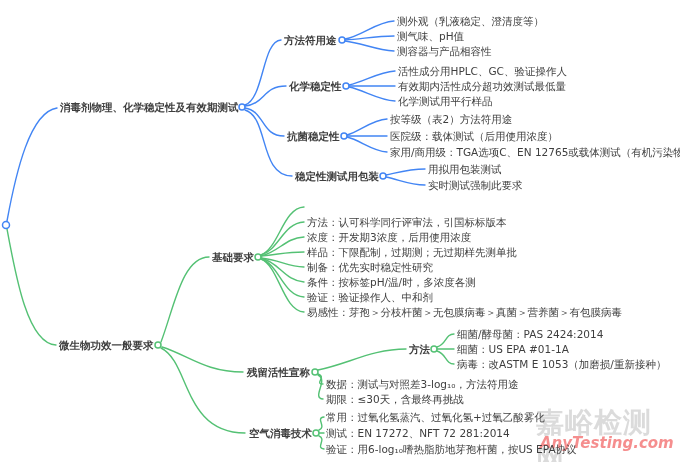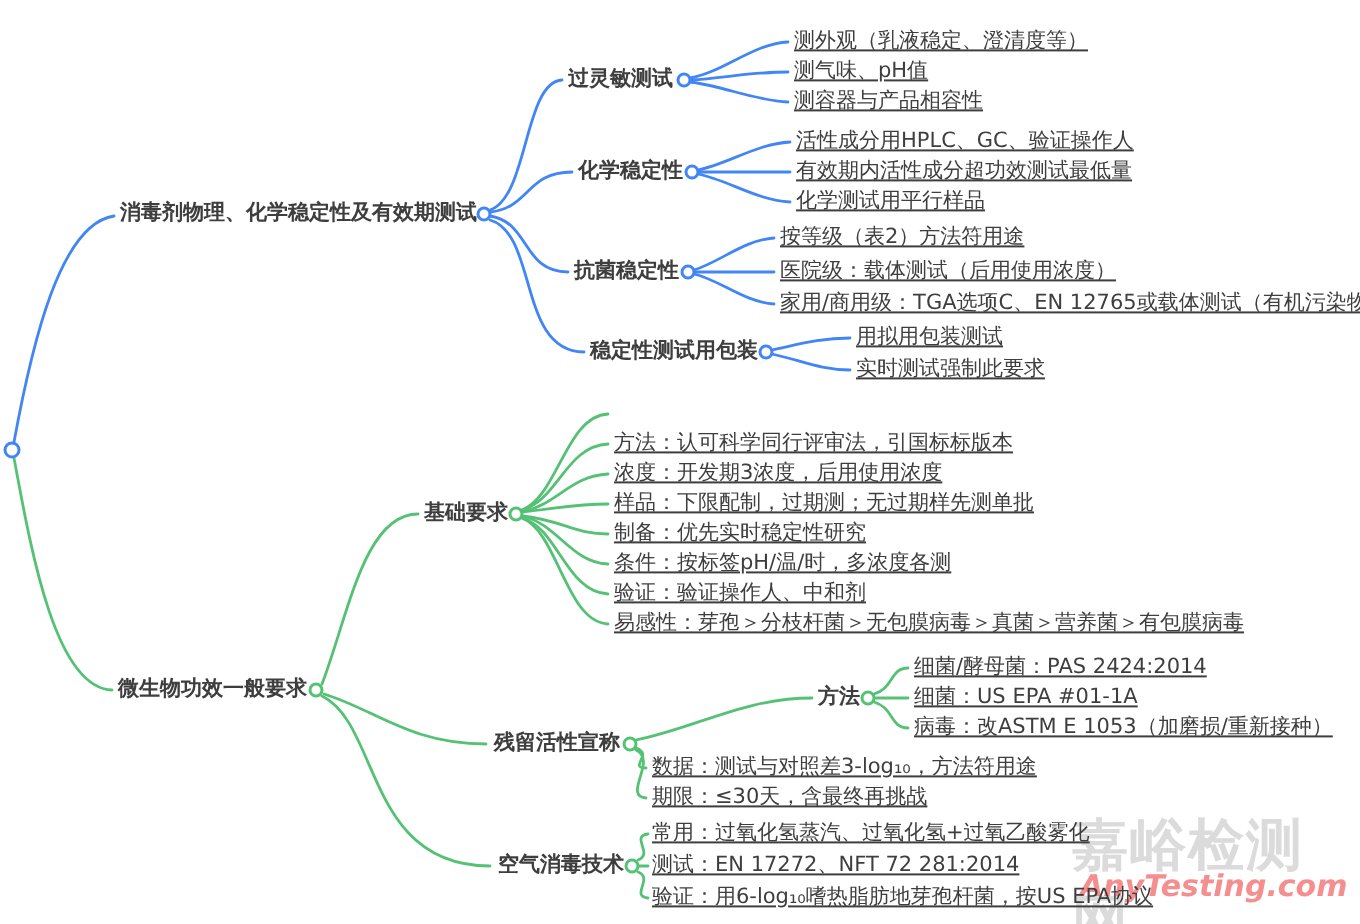--- a/index.html
+++ b/index.html
@@ -5,21 +5,21 @@
   html,body{margin:0;padding:0;background:#fff;}
   #stage{
     position:relative;width:680px;height:462px;background:#ffffff;overflow:hidden;
     font-family:"DejaVu Sans","Liberation Sans",sans-serif;
   }
   .label{
     position:absolute;transform:translateY(-50%);white-space:nowrap;
     font-size:10.5px;line-height:1.2;color:#3e3e3e;
   }
   .topic{font-weight:600;}
-  .leaf{font-weight:400;text-decoration:underline;}
+  .leaf{font-weight:400;}
   #connectors{position:absolute;left:0;top:0;}
   .wm{position:absolute;pointer-events:none;}
   .wm-cn{left:536px;top:404px;font-size:28px;font-weight:700;letter-spacing:1px;color:#bfbfbf;opacity:.55;}
   .wm-en{left:540px;top:434px;font-size:15px;font-style:italic;font-weight:600;color:#ef4444;opacity:.6;}
 </style>
 </head>
 <body>
 
 <div id="stage">
 
@@ -77,21 +77,21 @@
       <circle cx="383" cy="176" r="3" stroke="#4285f4"></circle>
       <circle cx="158" cy="345" r="3" stroke="#54c174"></circle>
       <circle cx="258" cy="257" r="3" stroke="#54c174"></circle>
       <circle cx="315" cy="372" r="3" stroke="#54c174"></circle>
       <circle cx="316" cy="433" r="3" stroke="#54c174"></circle>
       <circle cx="434" cy="349" r="3" stroke="#54c174"></circle>
     </g>
   </svg>
 
   <div class="label topic" style="left:60px;top:107px">消毒剂物理、化学稳定性及有效期测试</div>
-  <div class="label topic" style="left:284px;top:40px">过灵敏测试</div>
+  <div class="label topic" style="left:284px;top:40px">方法符用途</div>
   <div class="label leaf" style="left:397px;top:21px">测外观（乳液稳定、澄清度等）</div>
   <div class="label leaf" style="left:397px;top:36px">测气味、pH值</div>
   <div class="label leaf" style="left:397px;top:51px">测容器与产品相容性</div>
   <div class="label topic" style="left:289px;top:86px">化学稳定性</div>
   <div class="label leaf" style="left:398px;top:71px">活性成分用HPLC、GC、验证操作人</div>
   <div class="label leaf" style="left:398px;top:86px">有效期内活性成分超功效测试最低量</div>
   <div class="label leaf" style="left:398px;top:101px">化学测试用平行样品</div>
   <div class="label topic" style="left:287px;top:136px">抗菌稳定性</div>
   <div class="label leaf" style="left:390px;top:119px">按等级（表2）方法符用途</div>
   <div class="label leaf" style="left:390px;top:136px">医院级：载体测试（后用使用浓度）</div>

